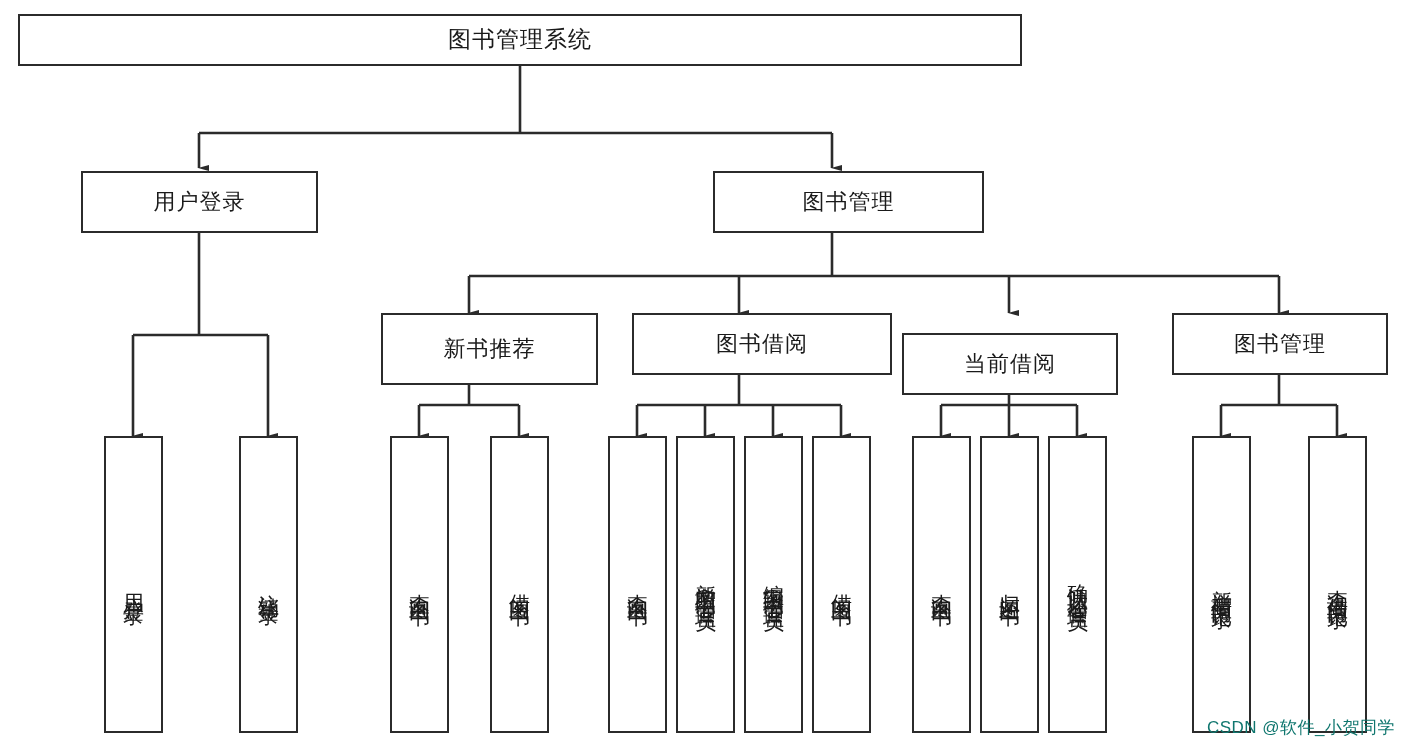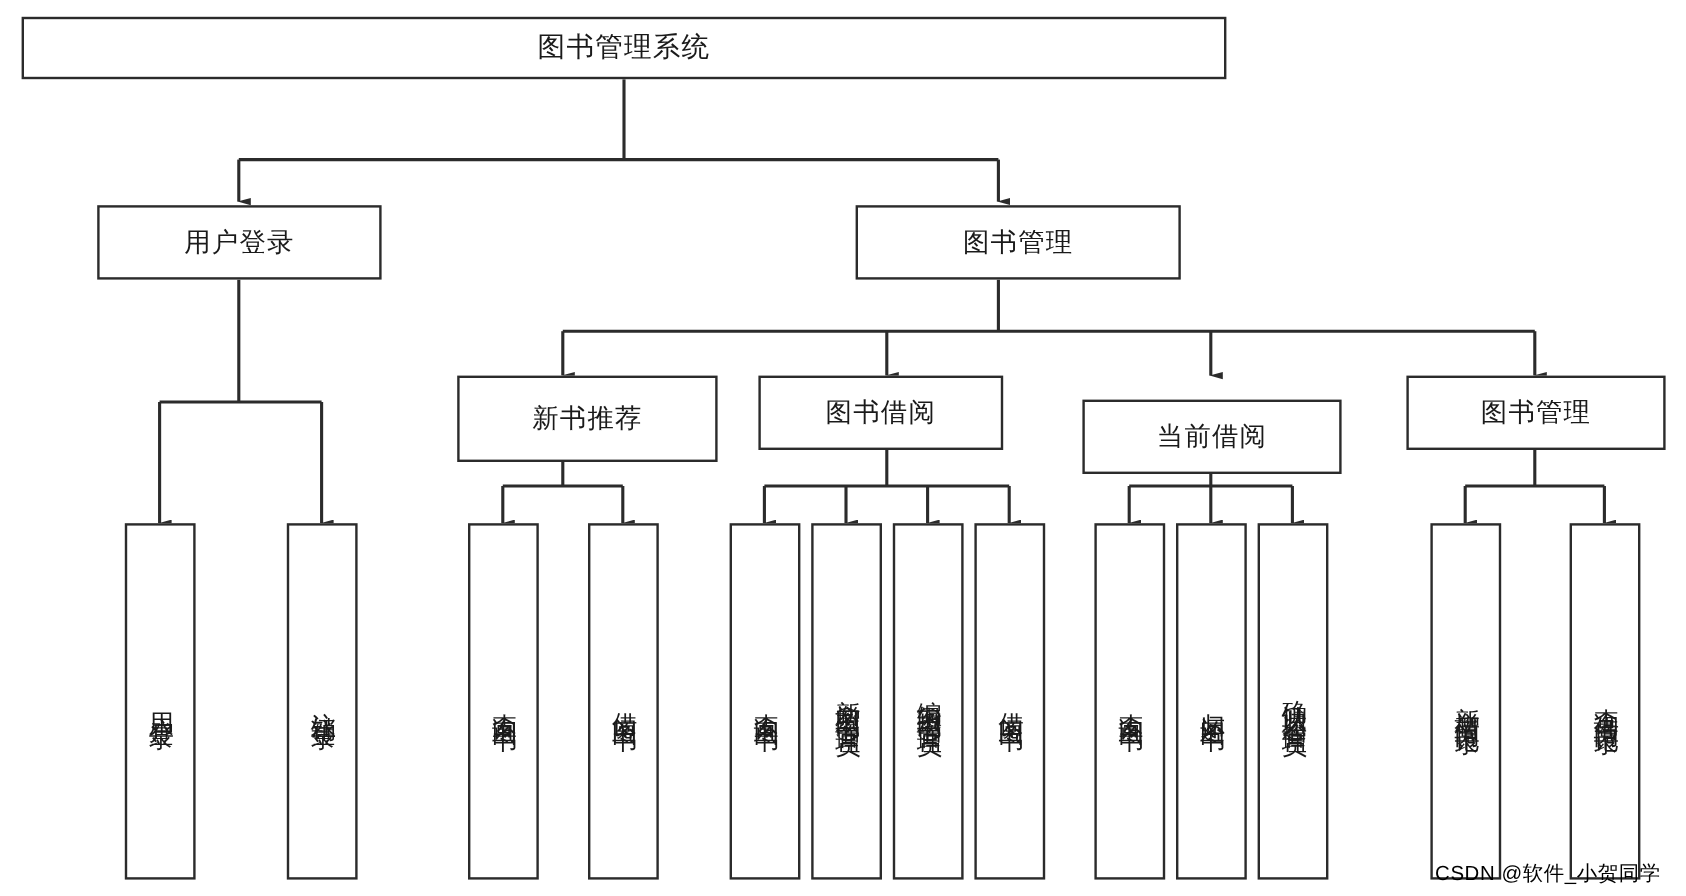--- a/index.html
+++ b/index.html
@@ -47,24 +47,24 @@
     writing-mode: vertical-rl;
     text-orientation: upright;
     font-size: 21px;
     letter-spacing: 4px;
     line-height: 1.05;
     padding: 4px 0;
     white-space: nowrap;
   }
   .watermark {
     position: absolute;
-    right: 21px;
+    right: 10px;
     bottom: 8px;
     font-size: 17px;
-    color: #000000;
+    color: #0f766e;
     letter-spacing: 0.5px;
     white-space: nowrap;
     user-select: none;
   }
 </style>
 </head>
 <body>
 
 <div id="canvas">
 
@@ -117,21 +117,21 @@
       <path d="M1337,405 L1337,436" marker-end="url(#arrow)"></path>
     </g>
   </svg>
 
   <div class="node horiz root" style="left:18px; top:14px; width:1004px; height:52px;">图书管理系统</div>
 
   <div class="node horiz" style="left:81px; top:171px; width:237px; height:62px;">用户登录</div>
   <div class="node horiz" style="left:713px; top:171px; width:271px; height:62px;">图书管理</div>
 
   <div class="node horiz" style="left:381px; top:313px; width:217px; height:72px;">新书推荐</div>
-  <div class="node horiz" style="left:632px; top:313px; width:204px; height:62px;">图书借阅</div>
+  <div class="node horiz" style="left:632px; top:313px; width:260px; height:62px;">图书借阅</div>
   <div class="node horiz" style="left:902px; top:313px; width:216px; height:62px;margin-top:20px;">当前借阅</div>
   <div class="node horiz" style="left:1172px; top:313px; width:216px; height:62px;">图书管理</div>
 
   <div class="node vert" style="left:104px; top:436px; width:59px; height:297px;">用户登录</div>
   <div class="node vert" style="left:239px; top:436px; width:59px; height:297px;">注销登录</div>
 
   <div class="node vert" style="left:390px; top:436px; width:59px; height:297px;">查询图书</div>
   <div class="node vert" style="left:490px; top:436px; width:59px; height:297px;">借阅图书</div>
 
   <div class="node vert" style="left:608px; top:436px; width:59px; height:297px;">查询图书</div>

